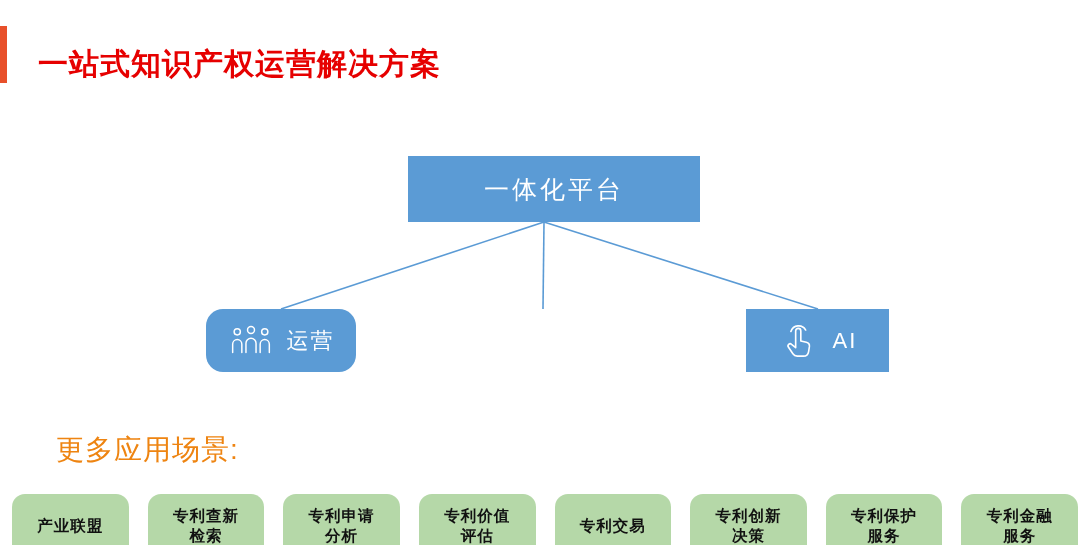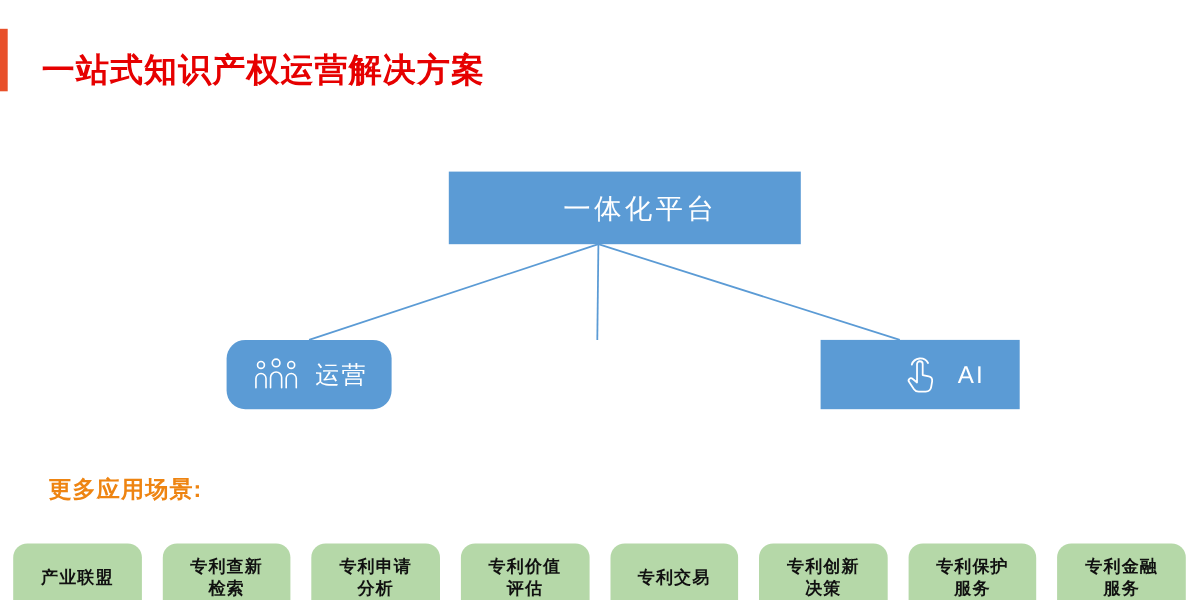--- a/index.html
+++ b/index.html
@@ -27,34 +27,34 @@
     pointer-events:none;
   }
   .node{
     position:absolute;
     background:var(--box_blue,#5b9bd5);
     color:#ffffff;
     display:flex;align-items:center;justify-content:center;
   }
   .root-box{
     left:408px;top:130px;width:292px;height:66px;
-    font-size:25px;letter-spacing:3px;padding-left:28px;
+    font-size:25px;letter-spacing:3px;
   }
   .child-box{
     top:283px;height:63px;gap:13px;
     font-size:22px;letter-spacing:2px;
   }
   .child-0{left:206px;width:150px;border-radius:17px;}
   .child-1{left:468px;width:150px;}
-  .child-2{left:746px;width:143px;padding-left:38px;}
+  .child-2{left:746px;width:143px;}
   .node .icon{display:flex;align-items:center;justify-content:center;}
   
   .scenarios-heading{
-    position:absolute;left:44px;top:405px;
-    font-size:21px;font-weight:bold;
+    position:absolute;left:56px;top:405px;
+    font-size:28px;font-weight:normal;
     color:var(--heading_orange,#ee8411);
     letter-spacing:1px;
   }
   .pill-row{
     position:absolute;left:12px;right:2px;top:468px;height:64px;
     display:flex;gap:19px;
   }
   .pill{
     flex:1;
     background:var(--pill_green,#b5d8a8);

